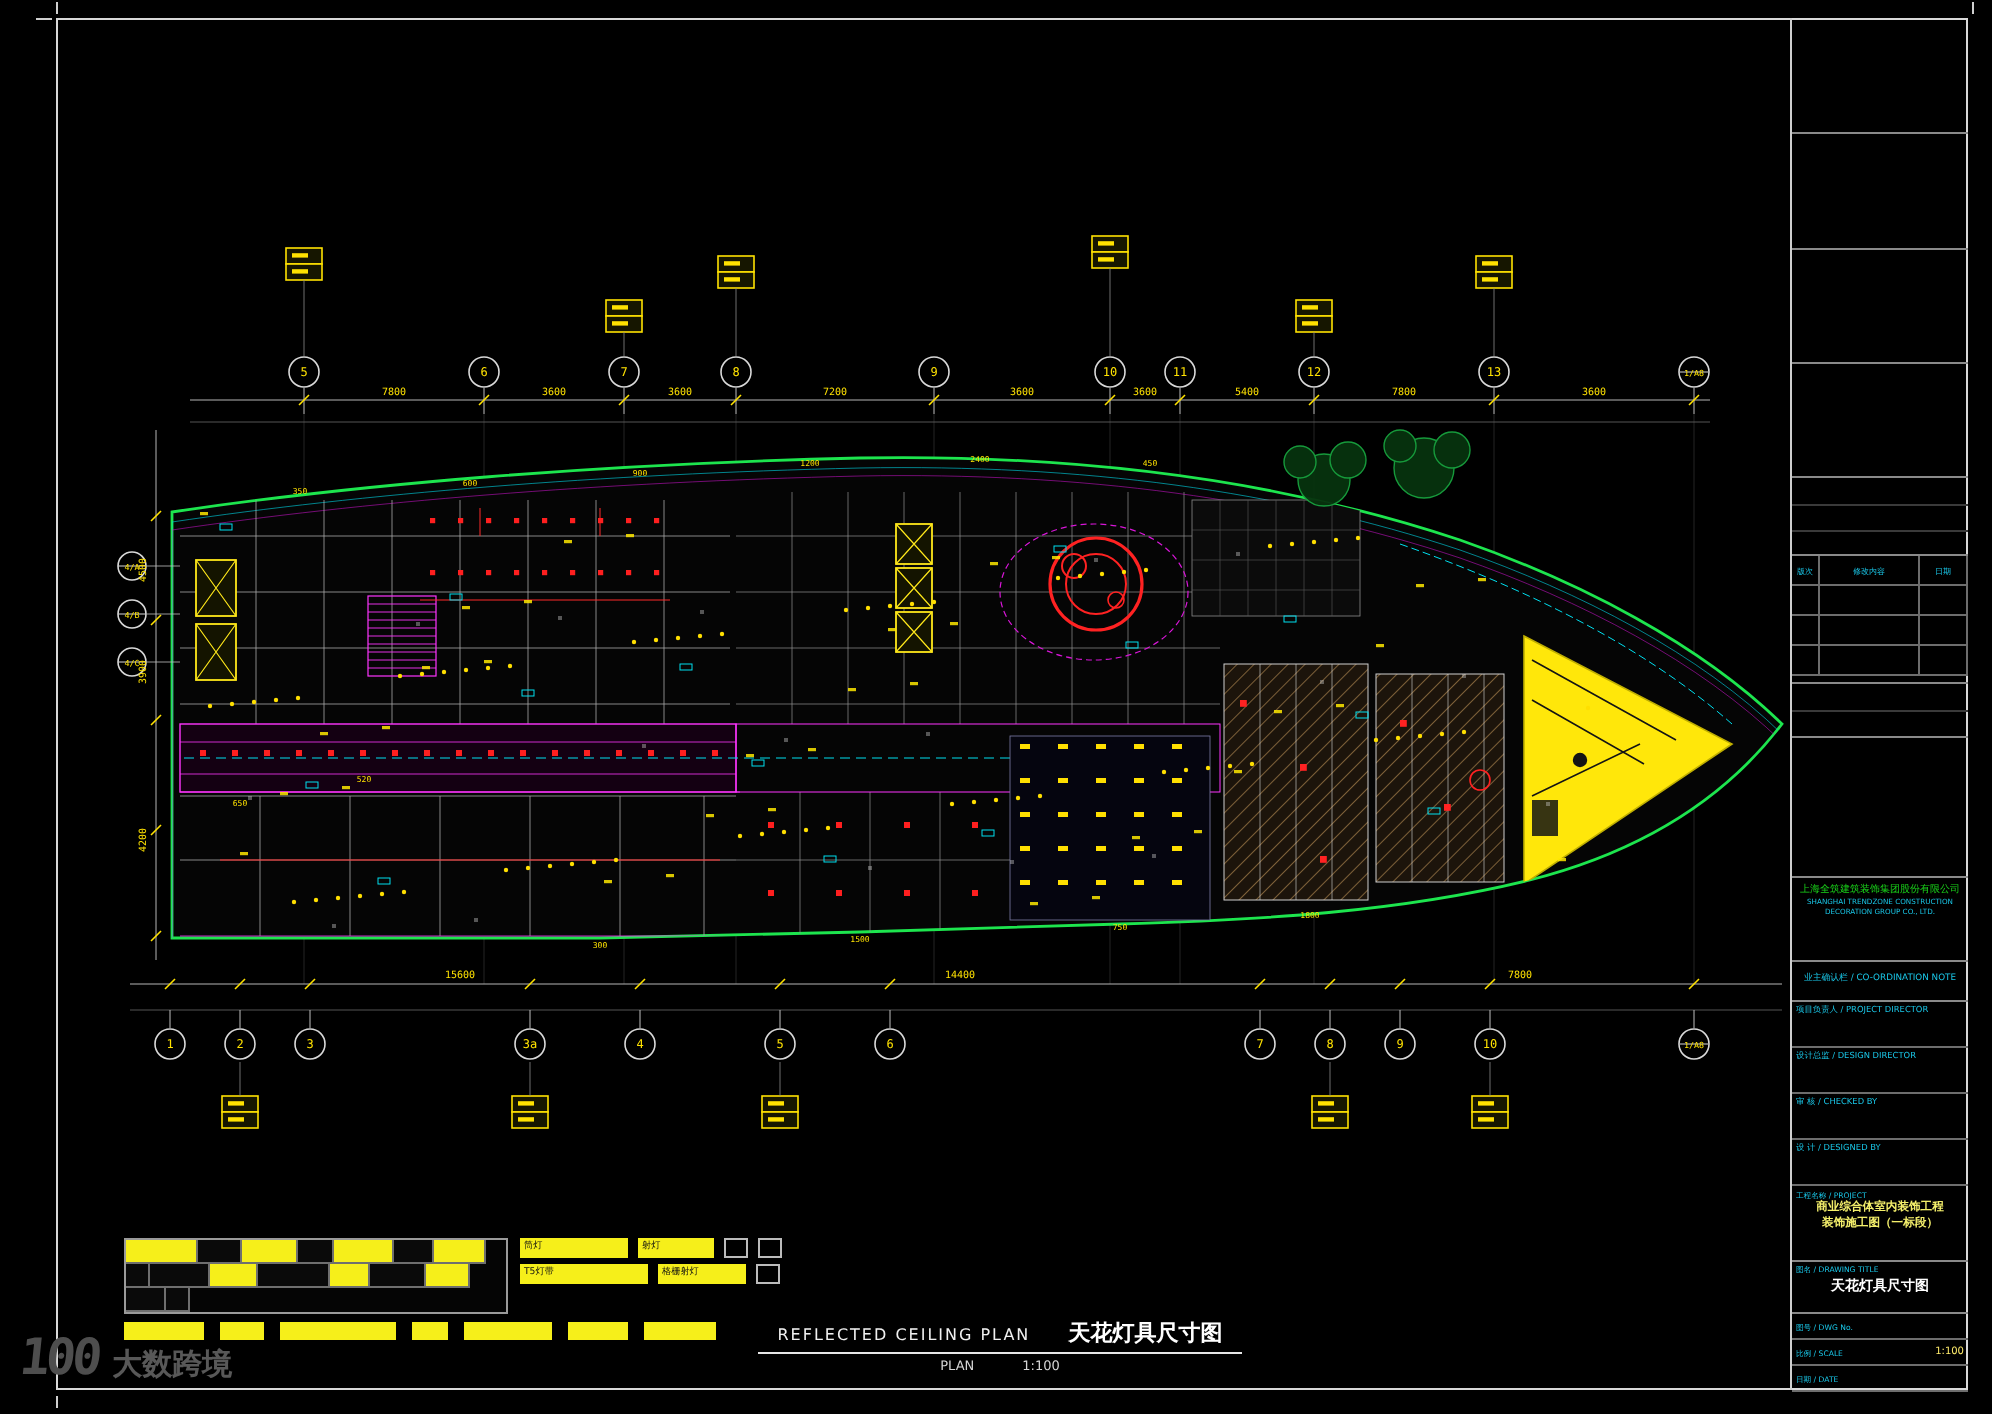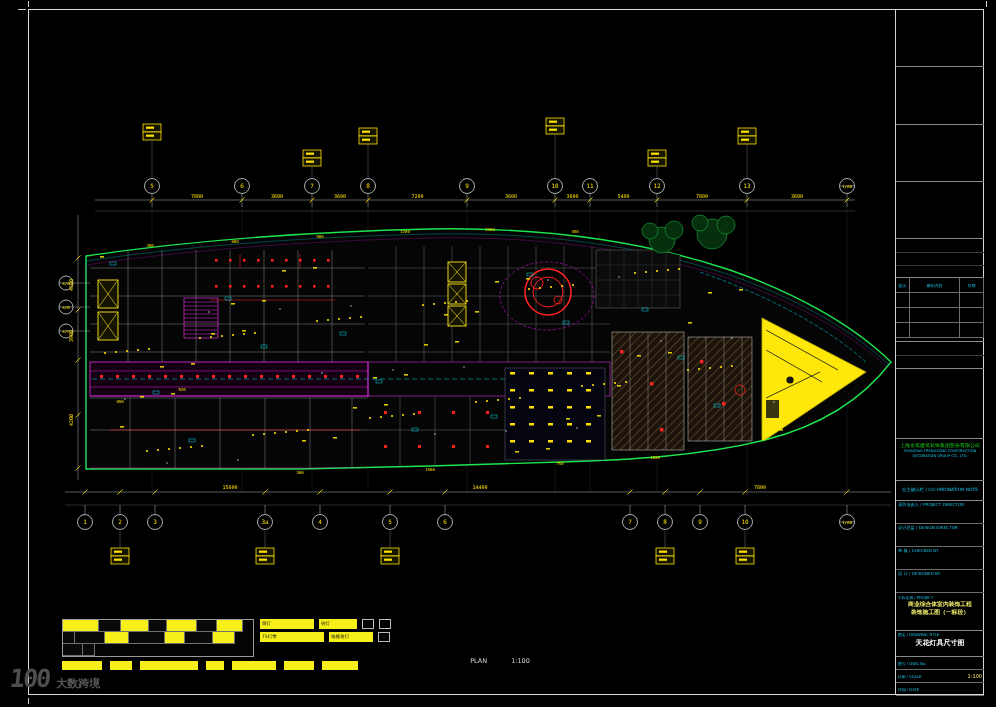--- a/index.html
+++ b/index.html
@@ -51,21 +51,21 @@
   
   .dtitle{position:absolute;left:330px;top:655px;width:340px;text-align:center;color:#eee;}
   .dt1{display:inline-block;border-bottom:1px solid #e6e6e6;padding:0 10px 2px;}
   .dt-en{font-size:8px;letter-spacing:1px;margin-right:14px;color:#f0f0f0;}
   .dt-cn{font-size:11px;font-weight:bold;color:#fff;}
   .dt2{margin-top:2px;font-size:6.5px;display:flex;gap:24px;justify-content:center;color:#d6d6d6;}
   
   .wm{position:absolute;left:10px;top:664px;display:flex;align-items:baseline;gap:7px;}
   .wm-logo{font-size:25px;font-weight:bold;color:#4e4e4e;
            font-family:"DejaVu Sans Mono",monospace;letter-spacing:-2px;transform:skewX(-6deg);}
-  .wm-brand{font-size:11px;color:#585858;font-weight:600;}
+  .wm-brand{font-size:15px;color:#585858;font-weight:600;}
 </style>
 </head>
 <body>
 
 <div class="page">
 
   <div class="tm" style="left:18px;top:9px;width:8px;height:1px"></div>
   <div class="tm" style="left:28px;top:1px;width:1px;height:6px"></div>
   <div class="tm" style="left:986px;top:1px;width:1px;height:6px"></div>
   <div class="tm" style="left:28px;top:698px;width:1px;height:6px"></div>
@@ -704,20 +704,24 @@
         <span class="bar w22"></span>
         <span class="bar w58"></span>
       <span class="bar w18"></span>
         <span class="bar w44"></span>
         <span class="bar w30"></span>
         <span class="bar w36"></span>
     </div>
   </div>
 
   <div class="dtitle">
+    <div class="dt1">
+      <span class="dt-en">REFLECTED CEILING PLAN</span>
+      <span class="dt-cn">天花灯具尺寸图</span>
+    </div>
     <div class="dt2">
       <span>PLAN</span>
       <span>1:100</span>
     </div>
   </div>
 
   <div class="wm">
     <span class="wm-logo">100</span>
     <span class="wm-brand">大数跨境</span>
   </div>

